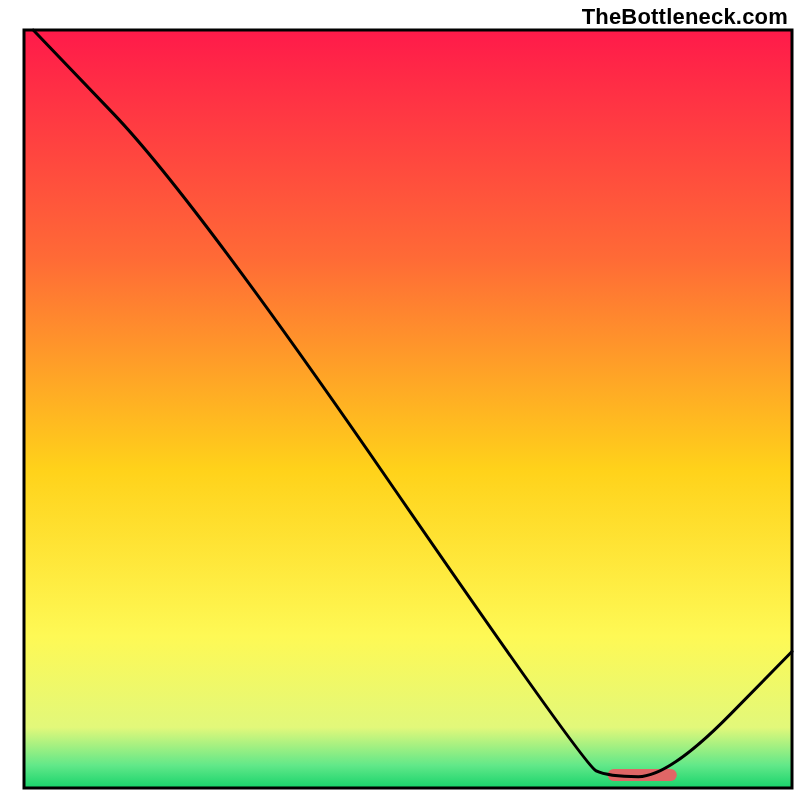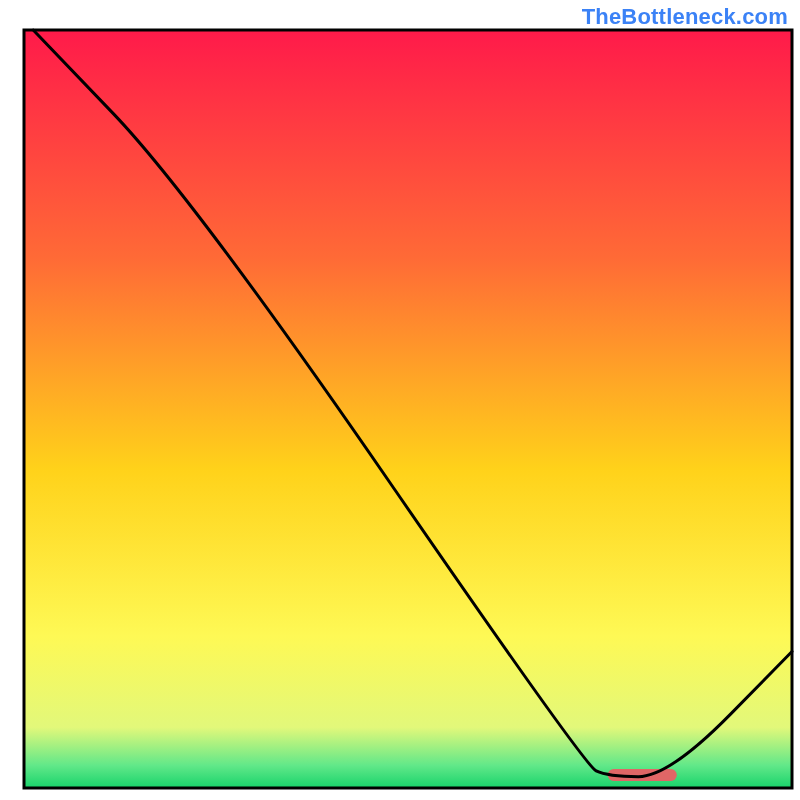--- a/index.html
+++ b/index.html
@@ -14,21 +14,21 @@
     position: relative;
     width: 800px;
     height: 800px;
   }
   .watermark {
     position: absolute;
     top: 4px;
     right: 12px;
     font-size: 22px;
     font-weight: bold;
-    color: #3b82f6;
+    color: #000000;
     letter-spacing: 0.2px;
   }
   svg {
     display: block;
   }
 </style>
 </head>
 <body>
 
 <div class="container">

